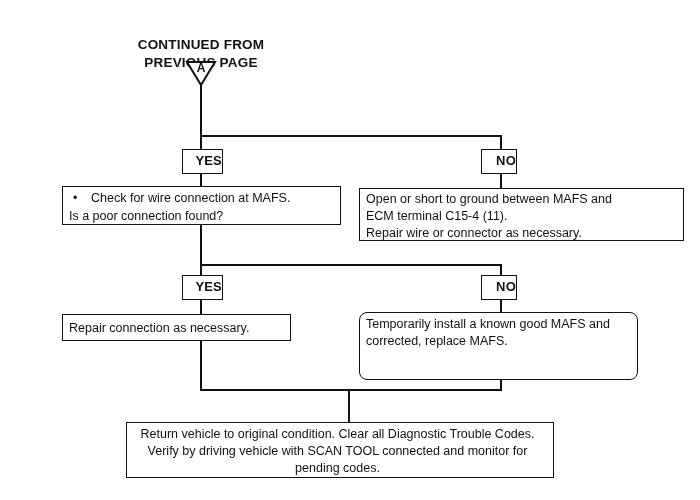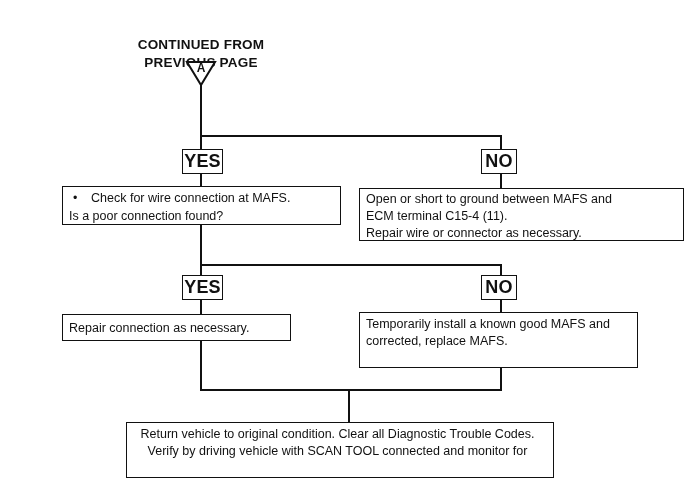--- a/index.html
+++ b/index.html
@@ -46,22 +46,22 @@
     text-align: center;
     font-weight: bold;
     font-size: 12px;
   }
   .decision {
     position: absolute;
     box-sizing: border-box;
     border: 1.5px solid #111111;
     background: #ffffff;
     font-weight: bold;
-    font-size: 18px;
-    text-align: center;
+    font-size: 13px;
+    text-align: right;
     line-height: 22px;
     height: 25px;
     letter-spacing: 0.2px;
   }
   .stepbox {
     position: absolute;
     box-sizing: border-box;
     border: 1.5px solid #111111;
     background: #ffffff;
     font-size: 12.5px;
@@ -122,23 +122,24 @@
     <div class="ln">Repair wire or connector as necessary.</div>
   </div>
 
   <div class="decision" style="left:182px; top:275px; width:41px;">YES</div>
   <div class="decision" style="left:481px; top:275px; width:36px;">NO</div>
 
   <div class="stepbox" style="left:62px; top:314px; width:229px; height:27px; line-height:22px;">
     <div class="ln">Repair connection as necessary.</div>
   </div>
 
-  <div class="stepbox" style="left:359px; top:312px; width:279px; height:56px; padding-top:3px;">
+  <div class="stepbox" style="left:359px; top:312px; width:279px; height:68px; padding-top:3px;border-radius:8px;">
     <div class="ln">Temporarily install a known good MAFS and</div>
     <div class="ln">corrected, replace MAFS.</div>
   </div>
 
   <div class="stepbox" style="left:126px; top:422px; width:428px; height:56px; padding-left:1px; padding-top:3px;text-align:center;">
     <div class="ln">Return vehicle to original condition. Clear all Diagnostic Trouble Codes.</div>
     <div class="ln">Verify by driving vehicle with SCAN TOOL connected and monitor for</div>
+    <div class="ln">pending codes.</div>
   </div>
 
 </div>
 
 </body></html>

